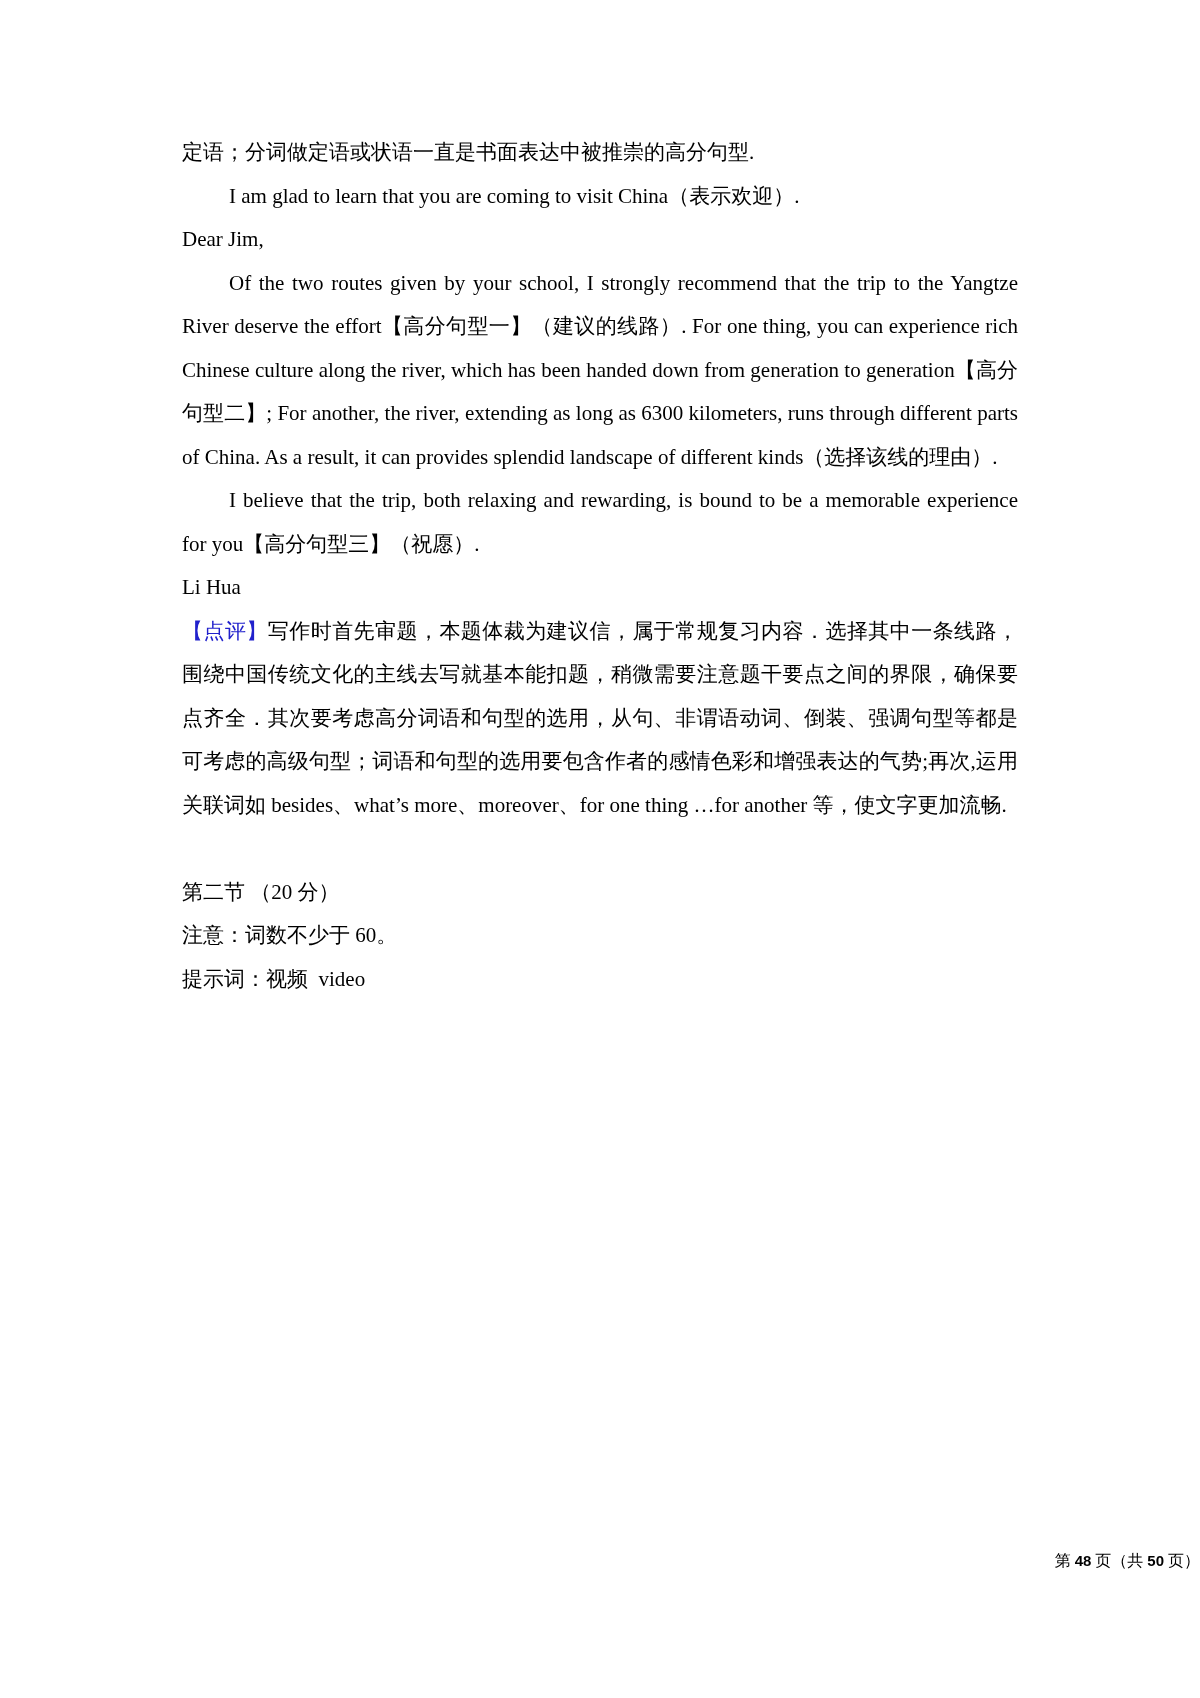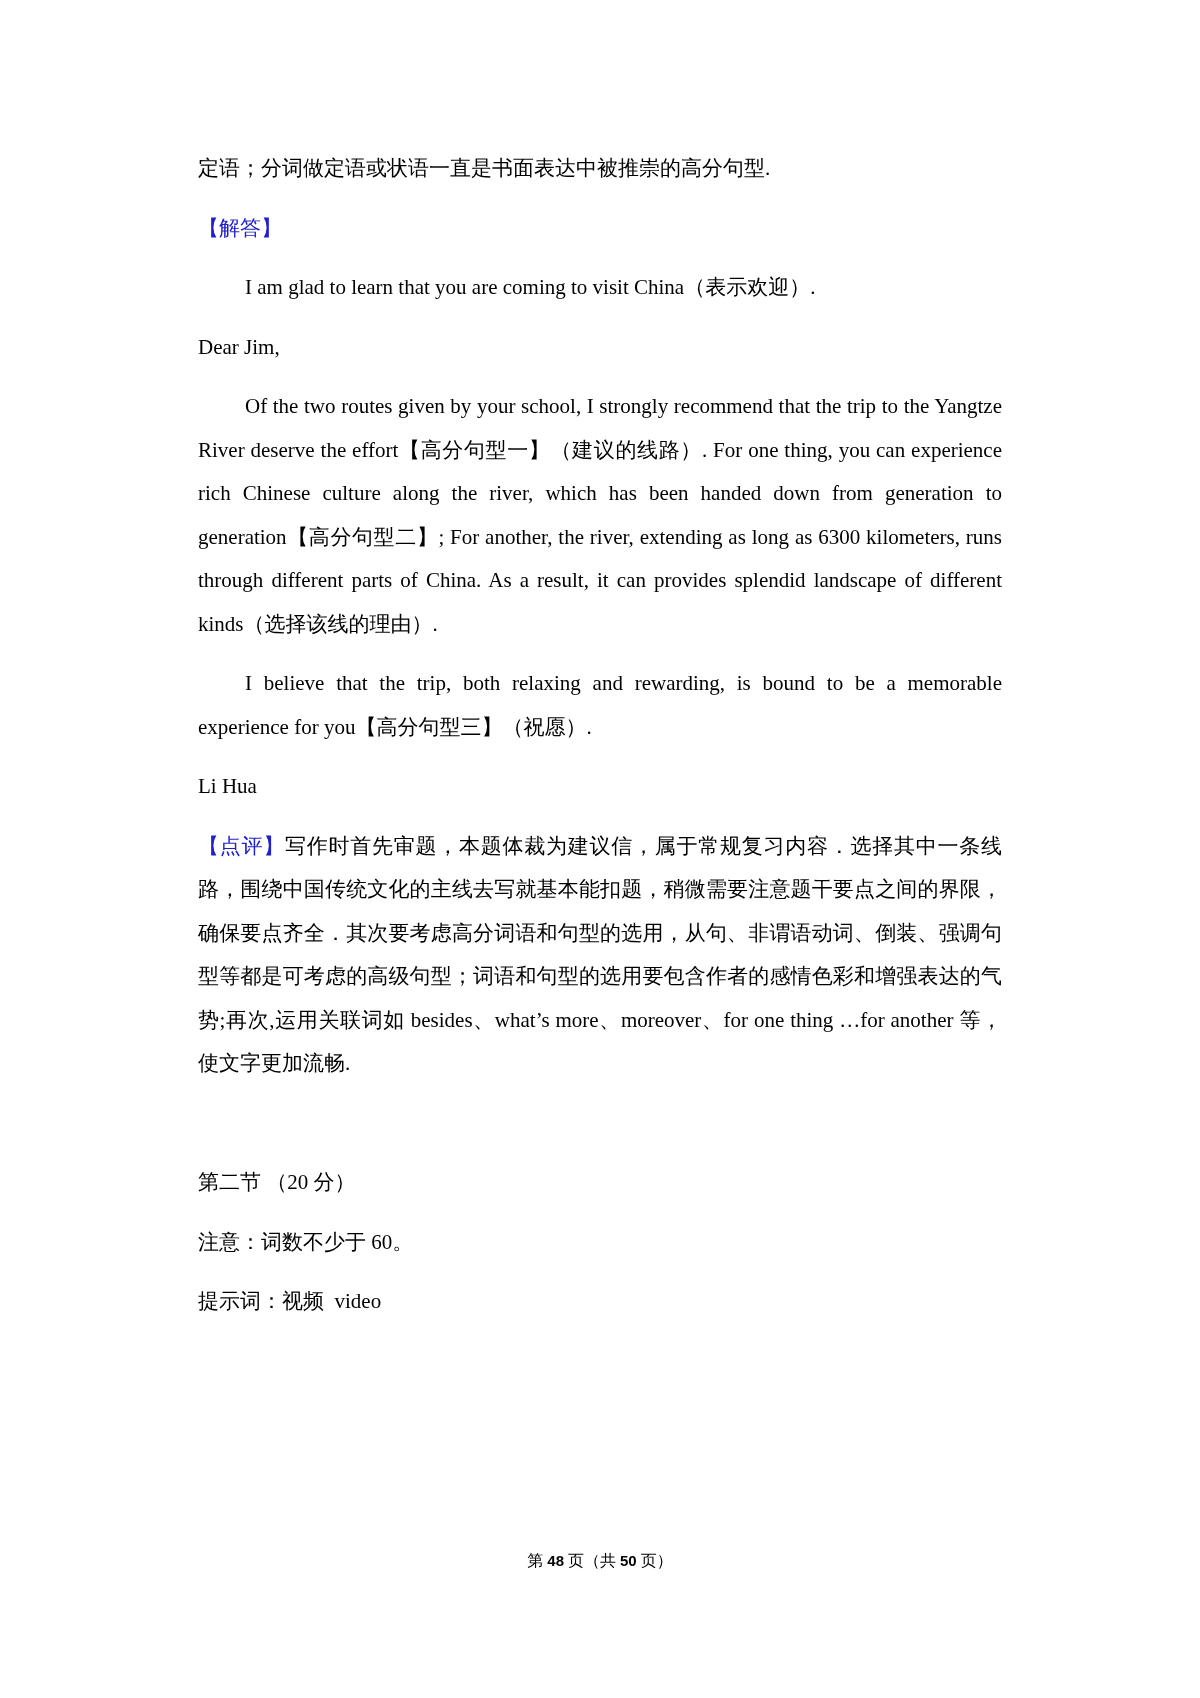--- a/index.html
+++ b/index.html
@@ -13,51 +13,50 @@
     color: #000000;
   }
   .content {
     position: absolute;
     top: 131px;
     left: 182px;
     width: 836px;
     font-size: 21px;
     line-height: 43.5px;
   }
-  .para { margin: 16px; white-space: pre-wrap; }
+  .para { margin: 0; white-space: pre-wrap; }
   .para.justify { text-align: justify; white-space: normal; }
   .para.indent { text-indent: 47px; }
   .para.spacer { min-height: 43.5px; }
   .blue { color: #2121cc; }
   .footer {
     position: absolute;
     top: 1550px;
     left: 0;
     width: 100%;
-    text-align: center;
+    text-align: right;
     font-size: 16px;
     line-height: 22px;
     color: #000000;
   }
   .footer .num {
     font-family: "Liberation Sans", "DejaVu Sans", sans-serif;
     font-weight: 700;
     font-size: 15px;
   }
 </style>
 </head>
 <body>
 
 <div class="page">
   <div class="content">
 
     <p class="para">定语；分词做定语或状语一直是书面表达中被推崇的高分句型.</p>
 
 
-    <p class="para"><span class="blue">【解答】</span></p>
 
     <p class="para indent">I am glad to learn that you are coming to visit China（表示欢迎）.</p>
 
     <p class="para">Dear Jim,</p>
 
     <p class="para indent justify">Of the two routes given by your school, I strongly recommend that the trip to the Yangtze River deserve the effort【高分句型一】（建议的线路）. For one thing, you can experience rich Chinese culture along the river, which has been handed down from generation to generation【高分句型二】; For another, the river, extending as long as 6300 kilometers, runs through different parts of China. As a result, it can provides splendid landscape of different kinds（选择该线的理由）.</p>
 
     <p class="para indent justify">I believe that the trip, both relaxing and rewarding, is bound to be a memorable experience for you【高分句型三】（祝愿）.</p>
 
 

